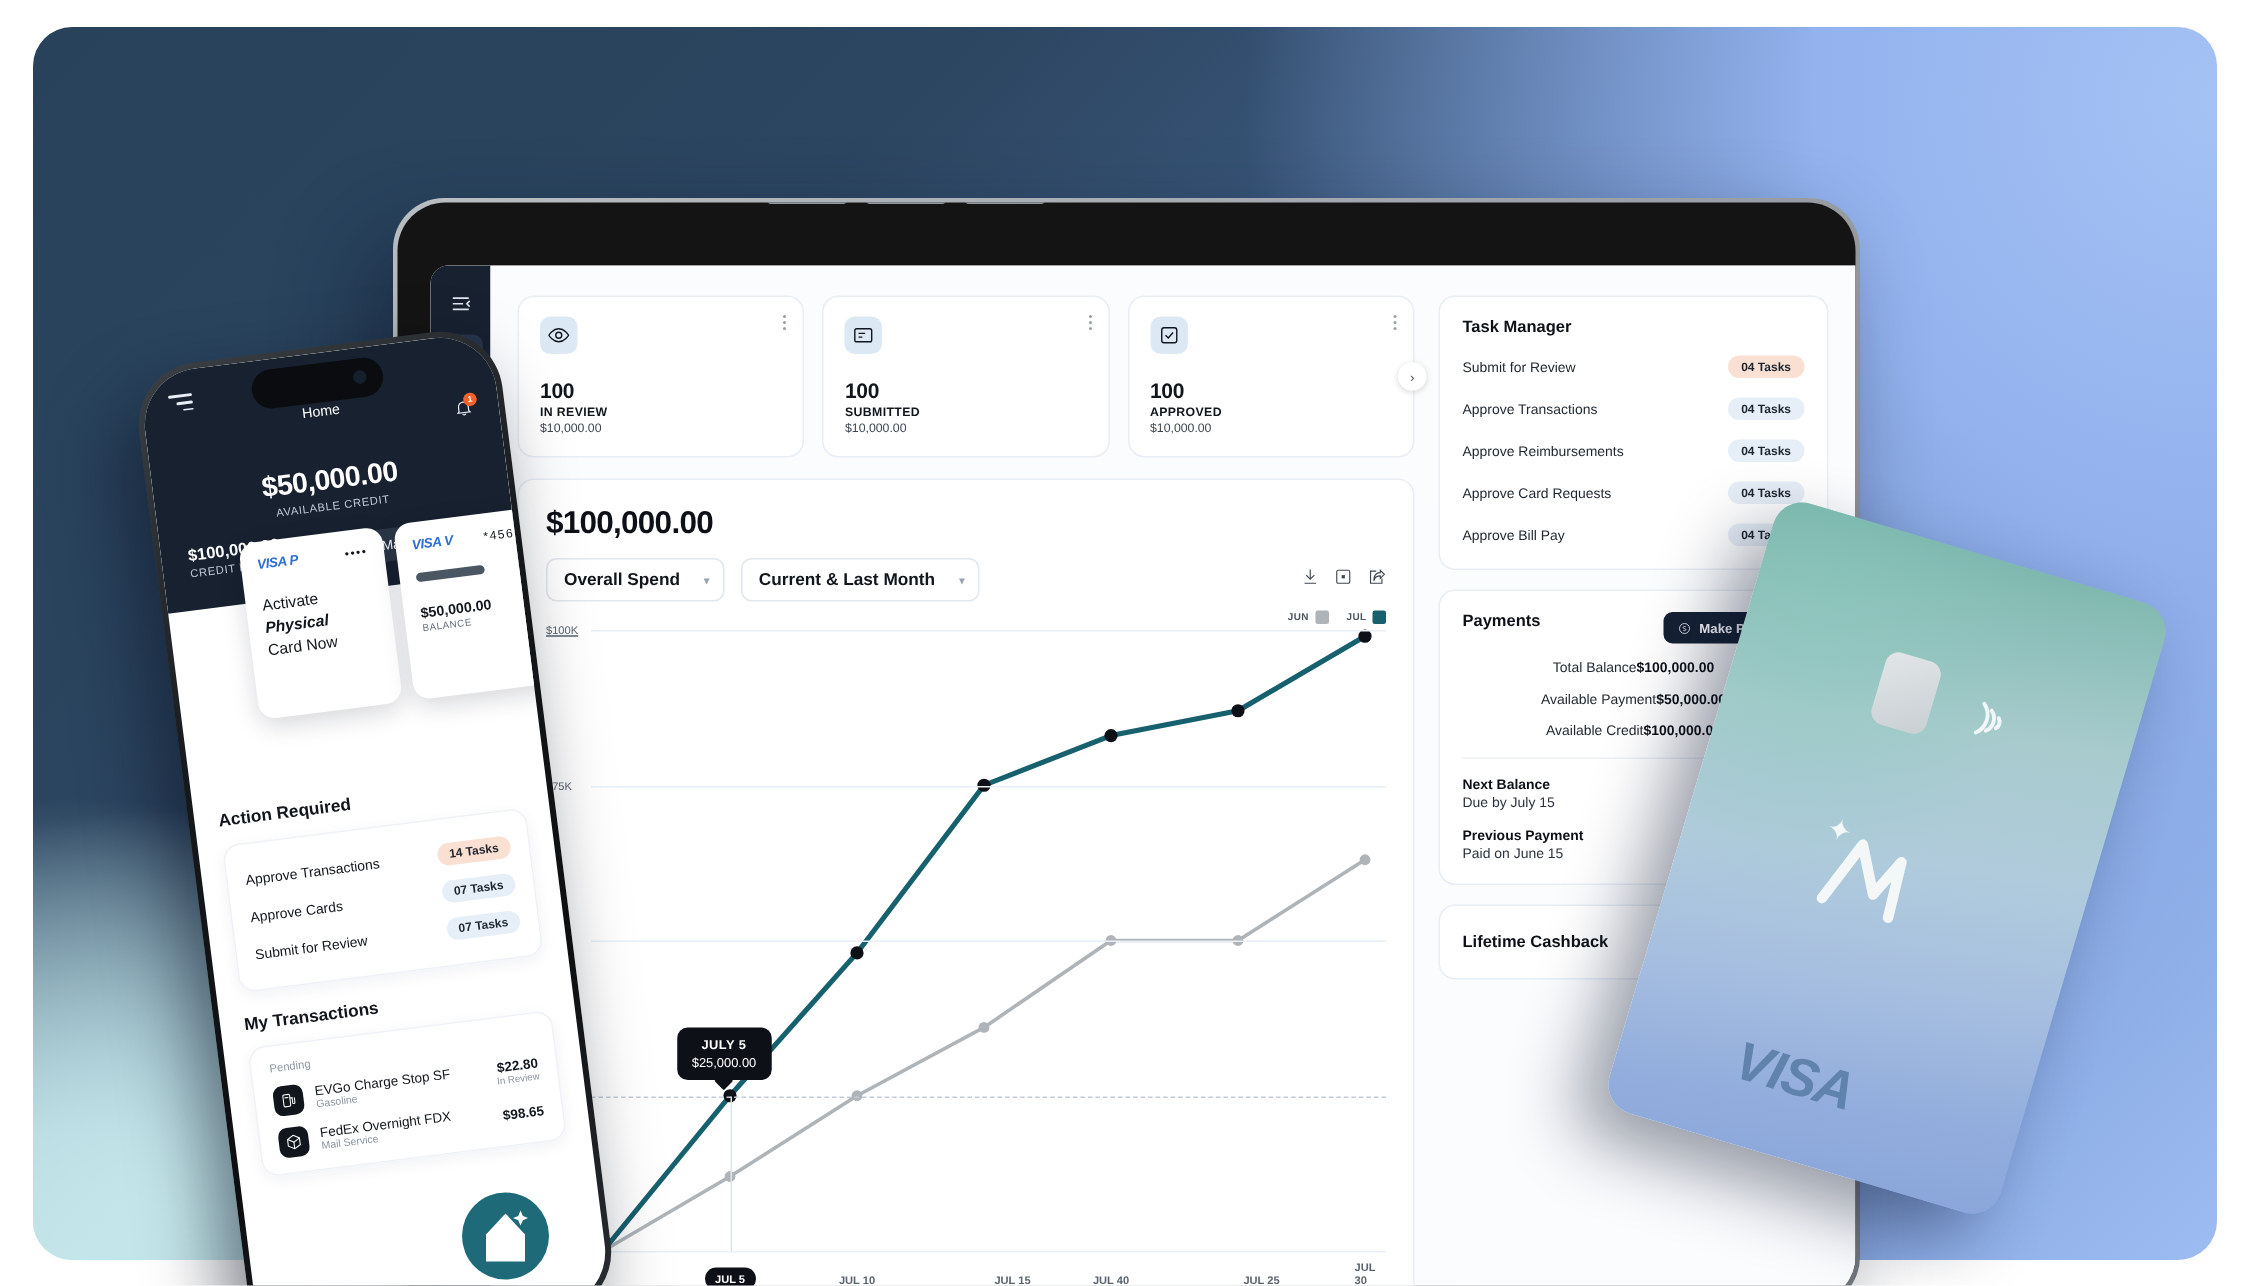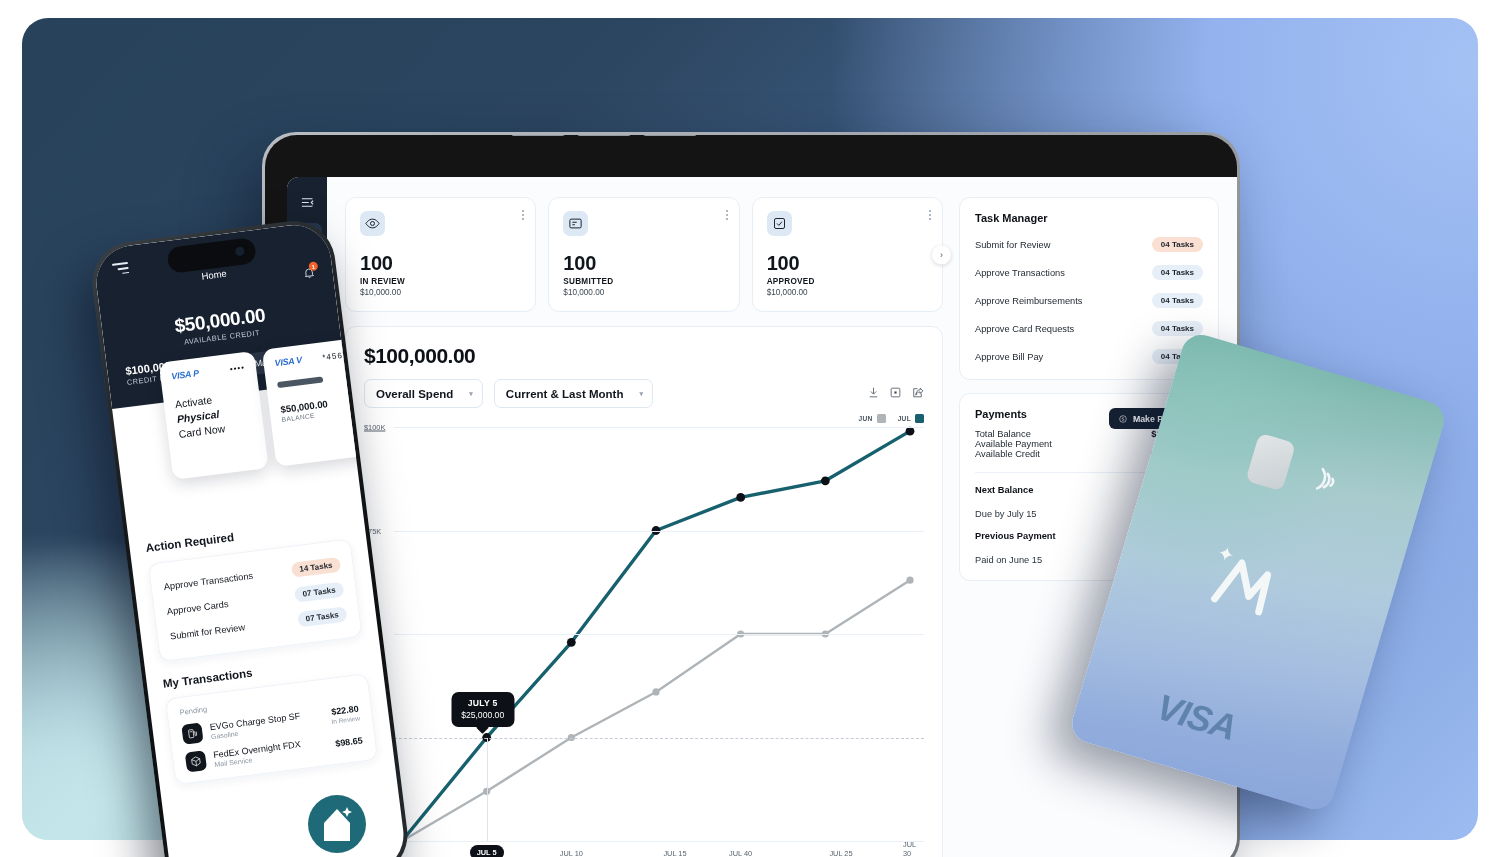--- a/index.html
+++ b/index.html
@@ -67,21 +67,21 @@
   #col-right{ width:260px; flex:0 0 260px; display:flex; flex-direction:column; gap:13px; }
 
   .card{ background:#fff; border:1px solid #e8eef5; border-radius:11px; }
 
   
   #stat-row{ display:flex; gap:12px; }
   .stat{ flex:1; padding:13px 14px 14px 14px; position:relative; min-width:0; }
   .stat-icon{ width:25px; height:25px; border-radius:7px; background:#dde8f5;
               display:flex; align-items:center; justify-content:center; }
   .stat-icon svg{ width:15px; height:15px; stroke:#11161d; fill:none; stroke-width:1.5; }
-  .stat-num{ font-size:20px; font-weight:bold; color:#11161d; margin-top:16px; letter-spacing:-.2px;}
+  .stat-num{ font-size:14px; font-weight:bold; color:#11161d; margin-top:16px; letter-spacing:-.2px;}
   .stat-label{ font-size:8.2px; font-weight:bold; color:#11161d; letter-spacing:.25px; margin-top:2px; }
   .stat-amt{ font-size:8.2px; color:#3d4650; margin-top:2px; }
   .kebab{ position:absolute; right:11px; top:12px; display:flex; flex-direction:column; gap:2px; }
   .kebab i{ width:2px; height:2px; background:#96a0ab; border-radius:50%; display:block; }
   .chev-circle{
     position:absolute; right:-9px; top:50%; transform:translateY(-50%);
     width:19px; height:19px; border-radius:50%; background:#fff;
     box-shadow:0 1px 4px rgba(0,0,0,.16); display:flex; align-items:center; justify-content:center;
     font-size:9px; color:#4b5563;
   }
@@ -99,21 +99,21 @@
   #chart-tools{ margin-left:auto; display:flex; align-items:center; gap:9px; }
   #chart-tools svg{ width:13px; height:13px; stroke:#3d4650; fill:none; stroke-width:1.4; }
   #legend{ display:flex; justify-content:flex-end; gap:12px; margin-top:6px; align-items:center; }
   .lg{ display:flex; align-items:center; gap:4px; font-size:6.6px; font-weight:bold; color:#4a545e; letter-spacing:.3px;}
   .lg .sw{ width:9px; height:9px; border-radius:1.5px; }
 
   #plot{ position:relative; flex:1; margin-top:4px; min-height:0; }
   .ylab{ position:absolute; left:0; font-size:7.4px; color:#5a646e; transform:translateY(-50%); font-weight:500;}
   .gridline{ position:absolute; left:30px; right:0; height:1px; background:#e9eff6; }
   .gridline.dashed{ background:none; border-top:1px dashed #c3ccd6; }
-  .xlab{ position:absolute; bottom:0; font-size:7.4px; color:#5a646e; transform:translateX(-50%); font-weight:400;}
+  .xlab{ position:absolute; bottom:0; font-size:7.4px; color:#5a646e; transform:translateX(-50%); font-weight:700;}
   .xlab.pill{
     background:#0d1117; color:#fff; padding:3px 7px; border-radius:9px;
     font-weight:bold; bottom:-2px;
   }
   #tooltip{
     position:absolute; background:#0d1117; color:#fff; border-radius:7px;
     padding:6px 10px 7px 10px; text-align:center; z-index:9;
   }
   #tooltip .t1{ font-size:8.6px; font-weight:bold; letter-spacing:.3px; }
   #tooltip .t2{ font-size:8.6px; margin-top:2px; }
@@ -131,27 +131,27 @@
   .badge{ font-size:8px; font-weight:bold; color:#1d252e; border-radius:9px; padding:3px 9px; background:#e6eef7; }
   .badge.alert{ background:#fadfd3; }
 
   #pay-head{ display:flex; align-items:flex-start; justify-content:space-between; }
   .btn-dark{
     background:#152133; color:#fff; border-radius:6px; height:21px;
     display:flex; align-items:center; gap:5px; padding:0 9px;
     font-size:8.8px; font-weight:bold; white-space:nowrap;
   }
   .btn-dark svg{ width:10px; height:10px; stroke:#fff; fill:none; stroke-width:1.3; }
-  .pay-row{ display:flex; justify-content:space-between; }
+  .pay-row{ display:flex; justify-content:center; margin-top:11px; }
   .pay-k{ font-size:9.3px; color:#1d252e; }
   .pay-v{ font-size:9.3px; font-weight:bold; color:#0d1117; white-space:nowrap;}
   .divider{ height:1px; background:#eaf0f6; margin:13px 0 0 0; }
   .pay-block{ margin-top:12px; display:flex; justify-content:space-between; align-items:flex-start;}
   .pb-t{ font-size:9.3px; font-weight:bold; color:#0d1117; }
-  .pb-s{ font-size:9.3px; color:#2a333d; margin-top:14px; }
+  .pb-s{ font-size:9.3px; color:#2a333d; margin-top:2px; }
   .pb-v{ font-size:9.3px; font-weight:bold; color:#0d1117; white-space:nowrap;}
   #cashback{ padding:18px 15px; }
 
   
   #phone{
     position:absolute; left:128px; top:229px; width:244px; height:660px;
     transform: rotate(-7.2deg);
     border-radius:42px;
     background: linear-gradient(150deg,#3a4045 0%, #16191c 35%, #0c0e10 70%, #2a2f34 100%);
     padding:4px;
@@ -497,20 +497,23 @@
               </div>
               <div class="pay-block">
                 <div>
                   <div class="pb-t">Previous Payment</div>
                   <div class="pb-s">Paid on June 15</div>
                 </div>
                 <div class="pb-v">$50,000.00</div>
               </div>
             </div>
 
+            <div class="card" id="cashback">
+              <div class="panel-h">Lifetime Cashback</div>
+            </div>
           </div>
 
         </div>
       </div>
     </div>
   </div>
 
   <div id="phone">
     <div id="phone-inner">
 

